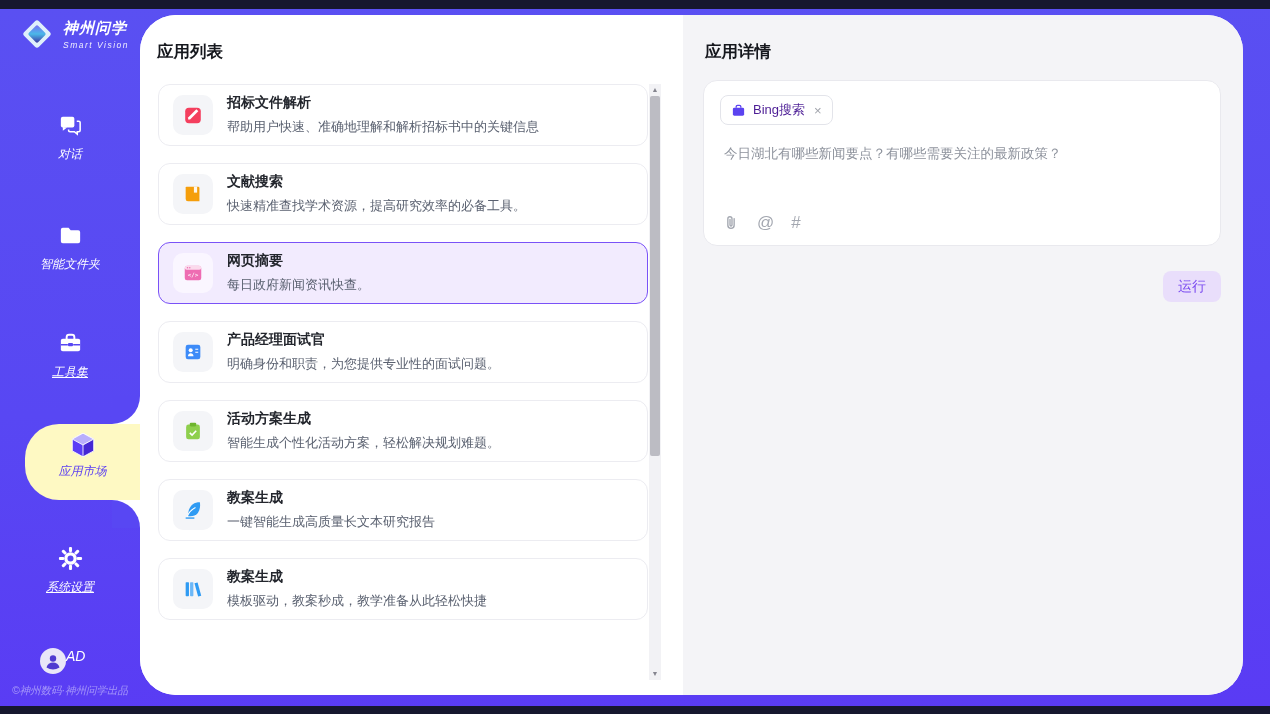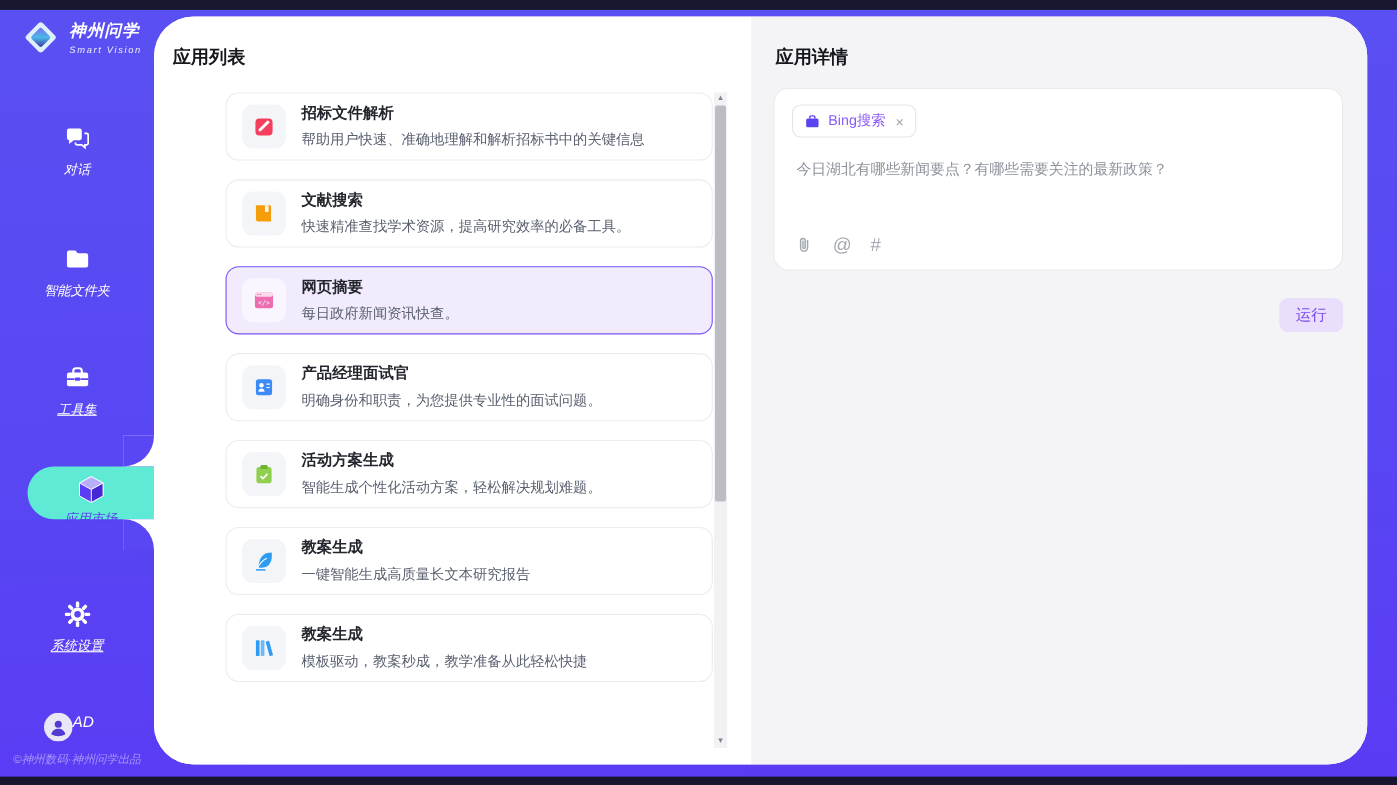--- a/index.html
+++ b/index.html
@@ -15,22 +15,22 @@
   
   .sidebar { position:absolute; left:0; top:9px; width:140px; bottom:8px;font-style:italic; }
   .logo { position:absolute; left:18px; top:6px; display:flex; align-items:center; gap:7px; }
   .logo-text .cn { color:#fff; font-size:15px; font-weight:700; letter-spacing:1px; }
   .logo-text .en { color:rgba(255,255,255,.9); font-size:8.5px; letter-spacing:1.5px; margin-top:2px; }
   .nav-item { position:absolute; left:0; width:140px; text-align:center; cursor:pointer; }
   .nav-item svg { display:block; margin:0 auto; }
   .nav-label { color:#fff; font-size:12px; margin-top:7px; }
   .nav-label.u { text-decoration:underline; }
   
-  .active-tab { position:absolute; left:25px; top:415px; width:115px; height:48px;
-    background:#5eead4; border-radius:34px 0 0 34px; text-align:center; cursor:pointer; }
+  .active-tab { position:absolute; left:25px; top:415px; width:115px; height:76px;
+    background:#fef9c3; border-radius:34px 0 0 34px; text-align:center; cursor:pointer; }
   .active-tab .nav-label { color:#5b3ff2; margin-top:3px; }
   .active-tab svg { display:block; margin:6px auto 0; }
   .conn { position:absolute; right:0; width:28px; height:28px; background:#fff; }
   .conn-top { top:-28px; } .conn-bottom { bottom:-28px; }
   .conn-top::after, .conn-bottom::after { content:""; position:absolute; inset:0; background:#5847f3; }
   .conn-top::after { border-bottom-right-radius:28px; }
   .conn-bottom::after { border-top-right-radius:28px; }
   .user-row { position:absolute; left:40px; top:639px; display:flex; align-items:flex-start; gap:0; cursor:pointer; }
   .user-name { color:#fff; font-size:14px; }
   .side-footer { position:absolute; left:0; width:140px; top:675px; text-align:center;
@@ -41,42 +41,42 @@
     border-radius:36px; overflow:hidden; display:flex; background:#fff; }
   .left-pane  { width:543px; background:#fff; position:relative; }
   .right-pane { width:560px; background:#f4f4f7; position:relative; }
   .pane-title { position:absolute; top:26px; font-size:16.5px; font-weight:700; color:#15171d; }
   .left-pane .pane-title { left:17px; }
   .right-pane .pane-title { left:22px; }
 
   
   .card-list { position:absolute; left:18px; top:69px; width:490px; }
   .card { height:62px; margin-bottom:17px; border:1px solid #ececf1; border-radius:12px;
-    background:#fff; display:flex; align-items:center; padding:0 14px; gap:14px; cursor:pointer;margin-left:47px; }
+    background:#fff; display:flex; align-items:center; padding:0 14px; gap:14px; cursor:pointer; }
   .card.selected { background:#f2ebfe; border:1px solid #7a52f7; }
   .icon-box { width:40px; height:40px; border-radius:10px; background:#f4f5f8;
     display:flex; align-items:center; justify-content:center; flex:0 0 auto; }
   .card.selected .icon-box { background:#faf6ff; }
   .card-title { font-size:14px; font-weight:700; color:#23262d; }
   .card-desc { font-size:13px; color:#5a6170; margin-top:6px; }
 
   
   .scrollbar { position:absolute; left:509px; top:69px; width:12px; height:596px; background:#f2f2f5; }
   .scroll-btn { position:absolute; left:0; width:12px; height:12px; font-size:7px; color:#85858f;
     text-align:center; line-height:12px; cursor:pointer; }
   .scroll-up { top:0; } .scroll-down { bottom:0; }
   .scroll-thumb { position:absolute; left:1px; top:12px; width:10px; height:360px;
     background:#bcbcc3; border-radius:2px; cursor:pointer; }
 
   
   .input-card { position:absolute; left:20px; top:65px; width:518px; height:166px;
     background:#fff; border:1px solid #e9e9ee; border-radius:14px; cursor:text; }
   .tool-tag { position:absolute; left:16px; top:14px; display:inline-flex; align-items:center;
     gap:7px; height:30px; padding:0 10px; border:1px solid #e3e4ea; border-radius:8px; background:#fff; }
-  .tool-tag .tag-label { font-size:13px; color:#8b5cf6; }
+  .tool-tag .tag-label { font-size:13px; color:#4c1d95; }
   .tag-close { font-size:13px; color:#a0a3ab; margin-left:2px; cursor:pointer; }
   .prompt-text { position:absolute; left:20px; top:64px; font-size:13.5px; color:#8d929c; }
   .icon-row { position:absolute; left:18px; bottom:14px; display:flex; align-items:center; gap:17px; }
   .sym-icon { font-size:17px; color:#a3a7b0; cursor:pointer; line-height:1; }
   .run-btn { position:absolute; right:22px; top:256px; height:31px; padding:0 15px;
     background:#e9defb; color:#7a4af0; font-size:14px; border:none; border-radius:8px;
     cursor:pointer; font-family:inherit; }
 </style>
 </head>
 <body>

